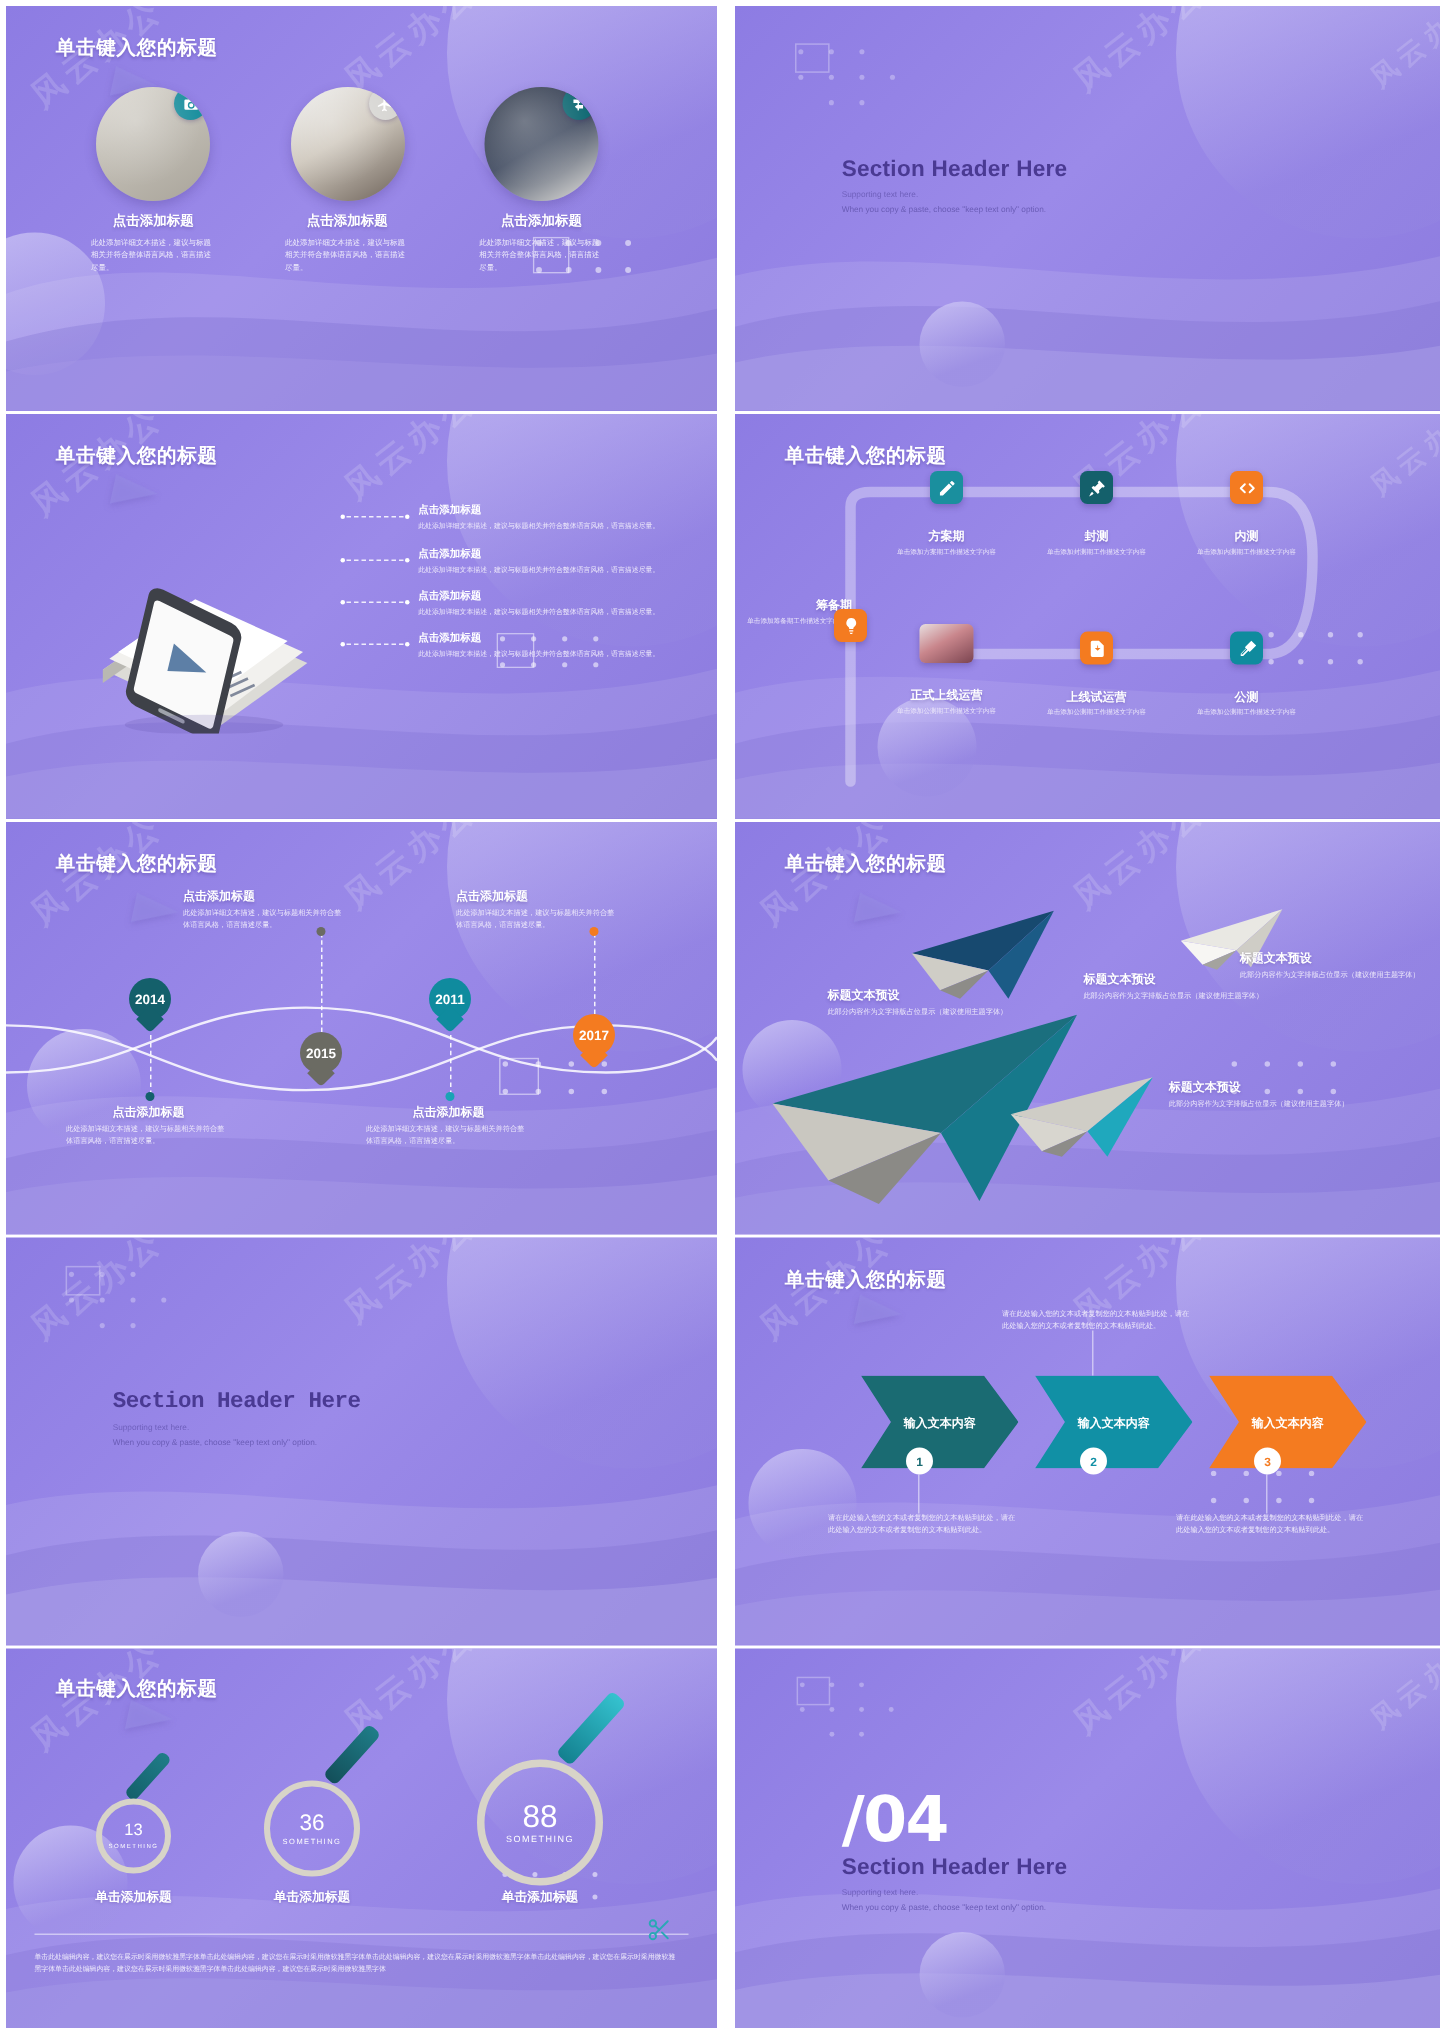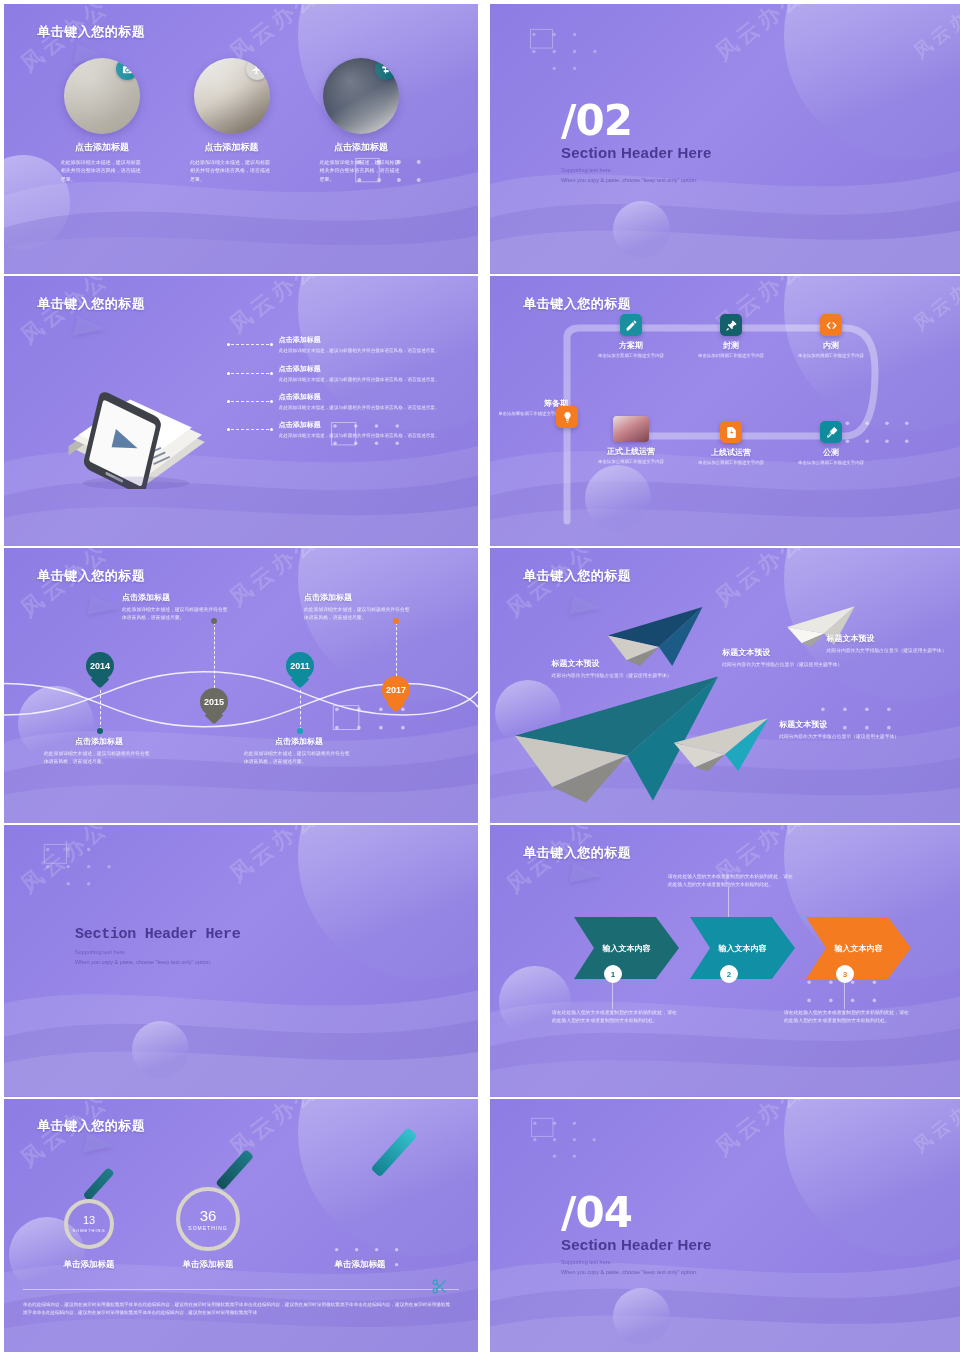--- a/index.html
+++ b/index.html
@@ -128,21 +128,21 @@
     width:22px; height:22px; border-radius:5px; margin:0 auto;
     display:flex; align-items:center; justify-content:center;
     color:#fff; font-size:11px; font-weight:700;
     box-shadow: 0 2px 4px rgba(50,30,100,.28);
   }
   .nthumb {
     width:36px; height:26px; border-radius:4px; margin:0 auto;
     background: linear-gradient(150deg,#e8dfe0 0%,#c9868c 45%,#7b4450 100%);
     box-shadow: 0 2px 4px rgba(50,30,100,.28);
   }
-  .ntitle { color:#fff; font-size:8px; font-weight:700; margin-top:4px;
+  .ntitle { color:#fff; font-size:8px; font-weight:700; margin-top:16px;
             text-shadow:0 1px 2px rgba(70,50,140,.3); }
   .nbody  { color:#ece7fa; font-size:4.4px; line-height:1.5; margin-top:2px;
             padding: 0 4px; }
   .node.left-label { width: 74px; text-align: right; }
   .node.left-label .ntitle { margin-top: 0; }
 
   
   .pin { position:absolute; width:28px; }
   .pin .drop {
     width:28px; height:28px; border-radius:50% 50% 50% 50%;
@@ -292,21 +292,20 @@
           <circle cx="84" cy="30" r="2"></circle>
         <circle cx="36" cy="50" r="2"></circle>
           <circle cx="60" cy="50" r="2"></circle>
       </g>
       <rect x="8" y="4" width="26" height="22" fill="none" stroke="rgba(255,255,255,.30)" stroke-width="1.2"></rect>
     </svg>
     <div class="wm b">风云办公</div>
     <div class="wm c">风云办公</div>
 
     <div class="sec-wrap">
-      <div class="sec-num">/02</div>
       <div class="sec-head">Section Header Here</div>
       <div class="sec-sub">Supporting text here.</div>
       <div class="sec-sub2">When you copy &amp; paste, choose "keep text only" option.</div>
     </div>
   </div>
 
   <div class="slide">
     <div class="bg-sphere tr"></div>
     <svg class="wave" viewBox="0 0 474 130" preserveAspectRatio="none">
       <path d="M0,46 C130,12 300,74 474,30 L474,130 L0,130 Z" fill="rgba(255,255,255,.09)"></path>
@@ -761,20 +760,24 @@
     <div class="magcap" style="left:30px;top:160px">单击添加标题</div>
 
     <div class="handle" style="left:242px;top:50px;width:11px;height:46px;background:linear-gradient(180deg,#1f7d88,#134f5a);transform:rotate(42deg)"></div>
     <div class="lens" style="position:absolute;left:172px;top:88px;width:64px;height:64px;border-width:4px">
       <div class="num" style="font-size:15px">36</div>
       <div class="lbl" style="font-size:5px">SOMETHING</div>
     </div>
     <div class="magcap" style="left:149px;top:160px">单击添加标题</div>
 
     <div class="handle" style="left:404px;top:28px;width:13px;height:56px;background:linear-gradient(180deg,#35c2cf,#13808f);transform:rotate(42deg)"></div>
+    <div class="lens" style="position:absolute;left:314px;top:74px;width:84px;height:84px;border-width:5px">
+      <div class="num" style="font-size:21px">88</div>
+      <div class="lbl" style="font-size:6px">SOMETHING</div>
+    </div>
     <div class="magcap" style="left:301px;top:160px">单击添加标题</div>
 
     <div class="footline" style="top:190px"></div>
     <div class="scissors" style="right:30px;top:179px">
       <svg width="17" height="17" viewBox="0 0 24 24" fill="none" stroke="#2aa8b5" stroke-width="1.8" stroke-linecap="round">
           <circle cx="6" cy="6" r="3"></circle>
           <circle cx="6" cy="18" r="3"></circle>
           <line x1="20" y1="4" x2="8.1" y2="15.9"></line>
           <line x1="14.5" y1="14.5" x2="20" y2="20"></line>
           <line x1="8.1" y1="8.1" x2="12" y2="12"></line>

